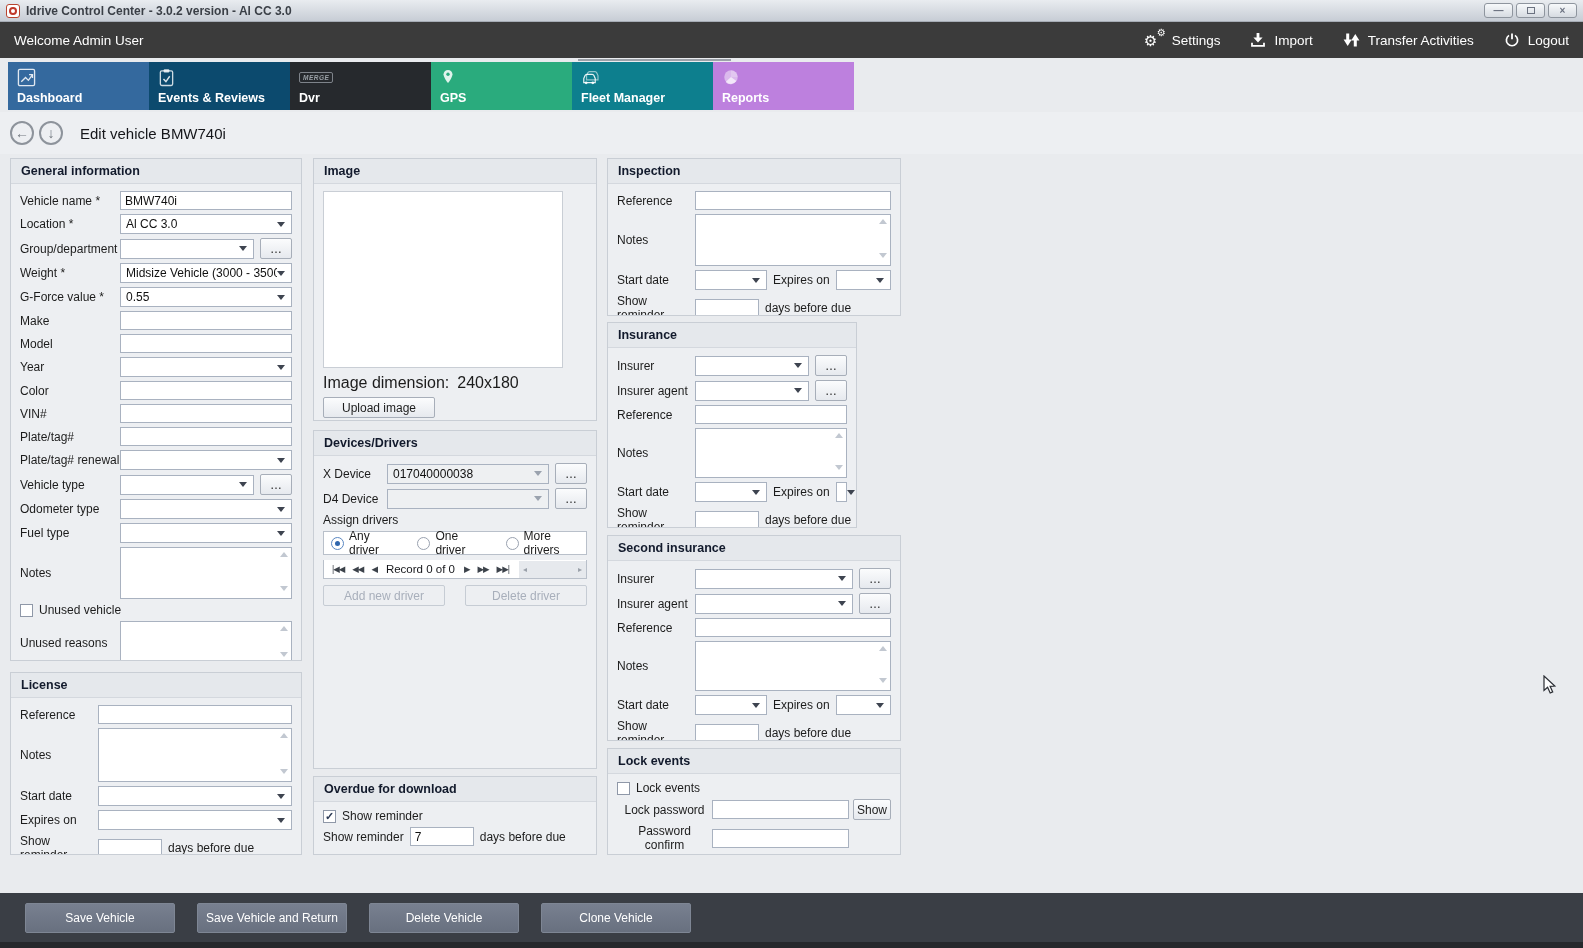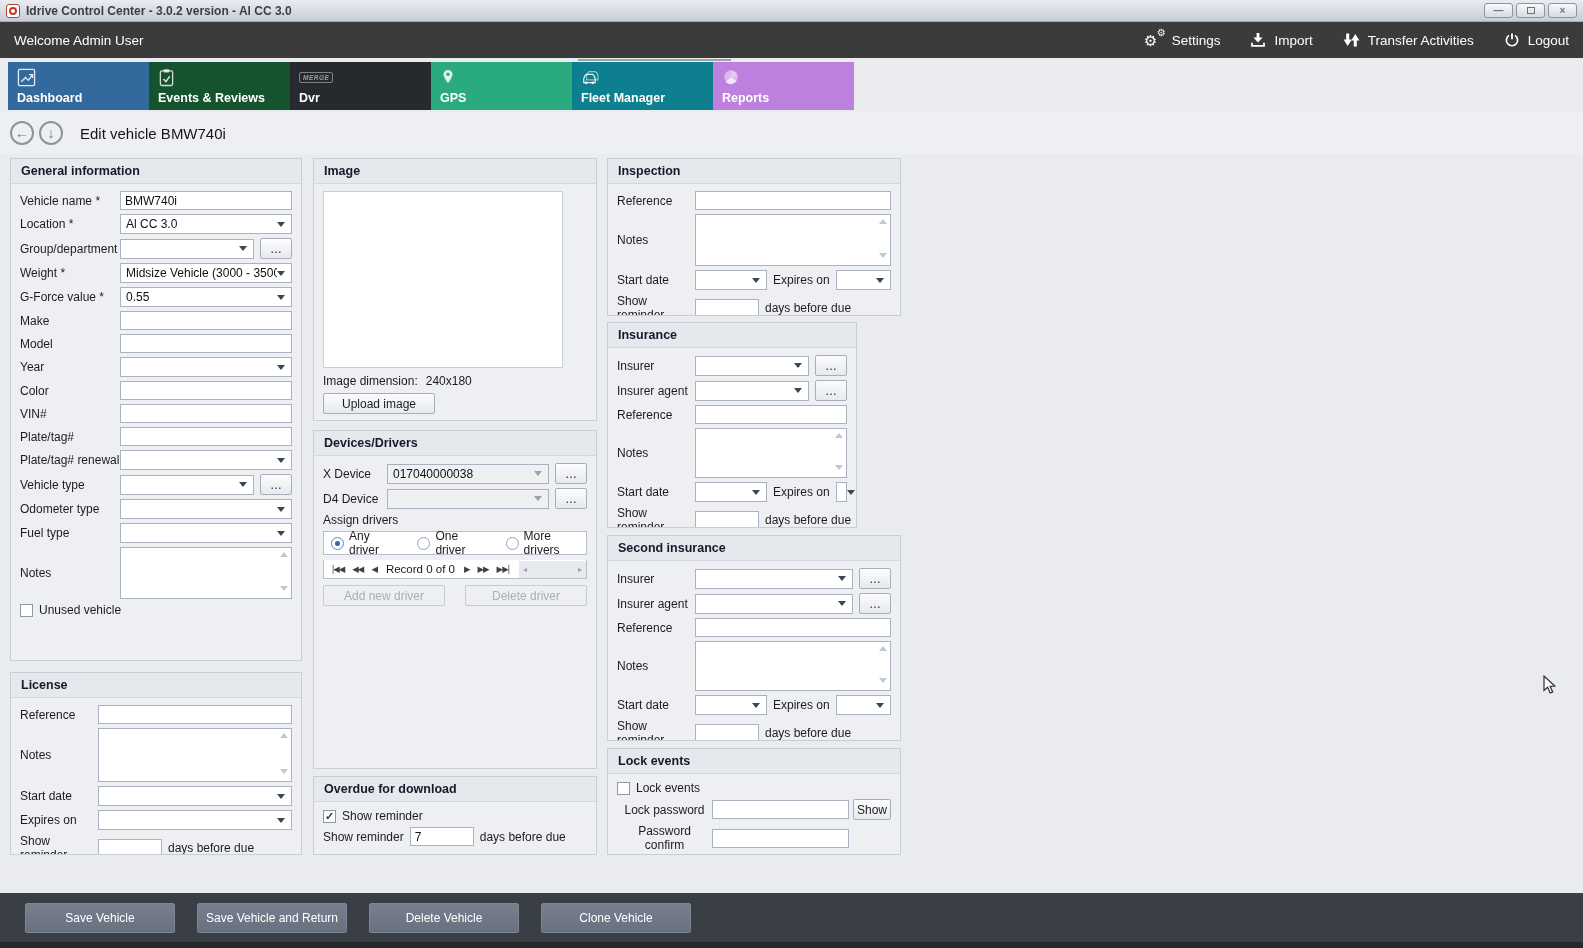--- a/index.html
+++ b/index.html
@@ -83,21 +83,21 @@
   .btn3d { height:21px; background:linear-gradient(#fbfcfd,#e6e9ee); border:1px solid #a7aeb9;
     border-radius:2px; font:12px "Liberation Sans",sans-serif; color:#1d1d1d;
     display:flex; align-items:center; justify-content:center; }
   .btnsm { flex:0 0 32px; margin-left:6px; }
   .btndis { background:#edeff2; border-color:#c6ccd4; color:#a8afbb; }
   .sufx { margin-left:6px; font-size:12px; flex:0 0 auto; }
   .smin { flex:0 0 64px; }
 
   
   .imgbox { width:240px; height:177px; background:#fff; border:1px solid #c9ced5; }
-  .imgcap { margin:6px 0 5px; font-size:12px; display:flex; gap:8px; }
+  .imgcap { margin:6px 0 5px; font-size:16px; display:flex; gap:8px; }
   .upbtn { width:112px; }
 
   
   .dgrid { display:grid; grid-template-columns:20px 1fr 74px 70px 11px;
     border:1px solid #b9c0ca; background:#fff; }
   .dh { height:18px; background:linear-gradient(#f6f7f9,#e9ecf0); border-right:1px solid #c3c9d1;
     border-bottom:1px solid #c3c9d1; font-size:12px; color:#15161a; display:flex; align-items:center;
     justify-content:center; overflow:hidden; }
   .dh:nth-child(5) { border-right:0; }
   .dbody { grid-column:1/5; height:141px; background:#fff; }
@@ -184,21 +184,21 @@
   <div class="tile" style="background: rgb(52, 105, 158);">
     <span class="ticon">
       <svg width="19" height="19" viewBox="0 0 20 20">
         <rect x="1.5" y="1.5" width="17" height="17" rx="1.5" fill="none" stroke="rgba(255,255,255,.85)" stroke-width="1.4"></rect>
         <path d="M4.5 14.5 9 10l3 3 4-5.5" fill="none" stroke="rgba(255,255,255,.85)" stroke-width="1.4"></path>
         <path d="M12.7 7h3.6v3.6" fill="none" stroke="rgba(255,255,255,.85)" stroke-width="1.4"></path>
       </svg>
     </span>
     <span class="tlabel">Dashboard</span>
   </div>
-  <div class="tile" style="background: #14532d;">
+  <div class="tile" style="background: #0c4a6e;">
     <span class="ticon">
       <svg width="17" height="19" viewBox="0 0 18 20">
         <rect x="2.5" y="3" width="13" height="15.5" rx="1.5" fill="none" stroke="rgba(255,255,255,.8)" stroke-width="1.4"></rect>
         <rect x="6" y="1.2" width="6" height="3.4" rx="1" fill="rgba(255,255,255,.8)"></rect>
         <path d="M5.8 11.5l2.6 2.8 4-5.6" fill="none" stroke="rgba(255,255,255,.85)" stroke-width="1.5"></path>
       </svg>
     </span>
     <span class="tlabel">Events &amp; Reviews</span>
   </div>
   <div class="tile" style="background: rgb(38, 41, 45);">
@@ -345,20 +345,28 @@
         <span class="flabel">Notes</span>
       <span class="tawrap">
           <textarea class="ta" style=""></textarea>
         <span class="tascr taup"></span>
           <span class="tascr tadn"></span>
         </span>
       </div>
     <div class="frow">
         <span class="cb"></span>
       <span class="cblabel">Unused vehicle</span>
+      </div>
+    <div class="frow">
+        <span class="flabel">Unused reasons</span>
+      <span class="tawrap">
+          <textarea class="ta" style="height: 44px;"></textarea>
+        <span class="tascr taup"></span>
+          <span class="tascr tadn"></span>
+        </span>
       </div>
   </div>
 </div>
 
 <div class="panel" style="left:10px; top:672px; width:292px; height:183px;">
   <div class="phdr">License</div>
   <div class="pbody">
     <div class="frow">
         <span class="flabel lb78">Reference</span>
       <input class="tin" style="">

